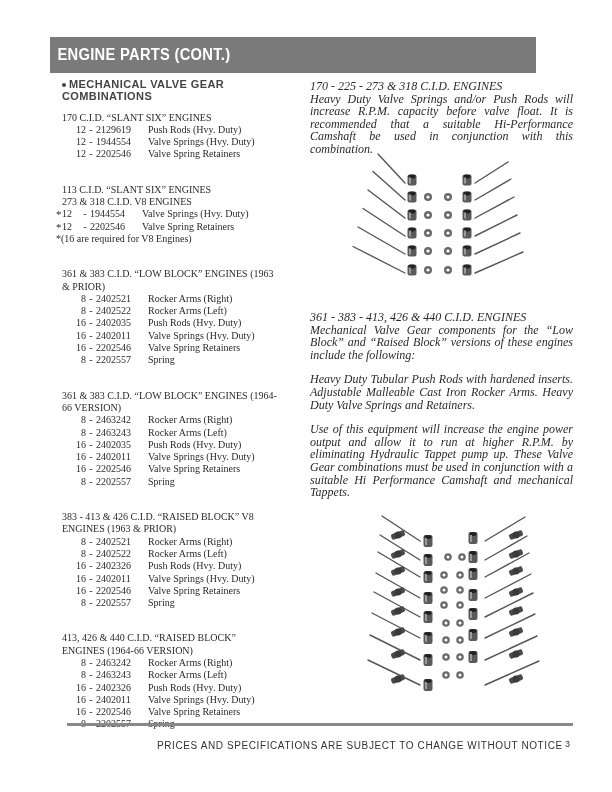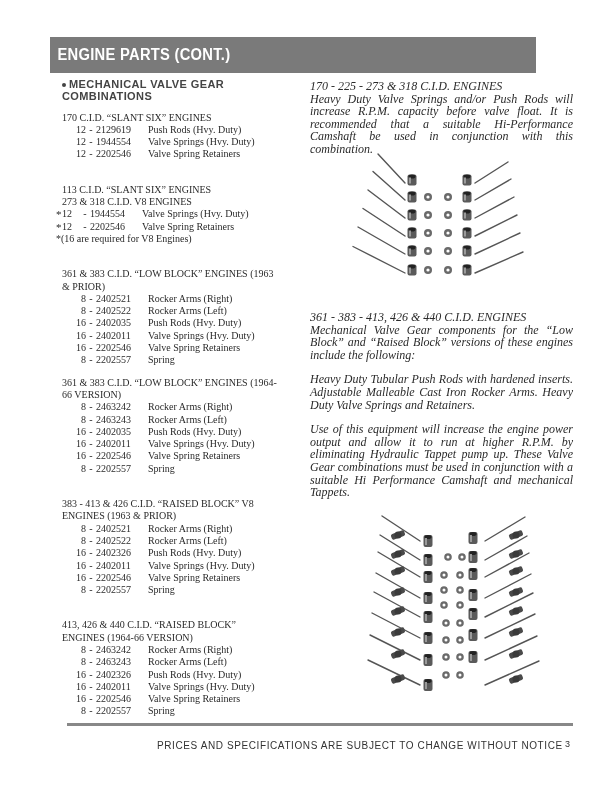--- a/index.html
+++ b/index.html
@@ -70,21 +70,21 @@
         </div>
         <div class="part-row">
           <span class="star">*</span>
           <span class="qty" style="width: 18px; text-align: left;">12</span>
           <span class="dash">-</span>
           <span class="num">2202546</span>
           <span class="desc">Valve Spring Retainers</span>
         </div>
         <div style="margin-left: -6px;">*(16  are required for V8 Engines)</div>
       </div>
-      <div class="block" style="margin-bottom: 10px;">
+      <div class="block" style="margin-bottom: 23px;">
         <div class="block-title">361 &amp; 383 C.I.D. “LOW BLOCK” ENGINES (1963</div>
         <div class="block-title">&amp; PRIOR)</div>
         <div class="part-row">
           <span class="qty">8</span>
           <span class="dash">-</span>
           <span class="num">2402521</span>
           <span class="desc">Rocker Arms (Right)</span>
         </div>
         <div class="part-row">
           <span class="qty">8</span>

